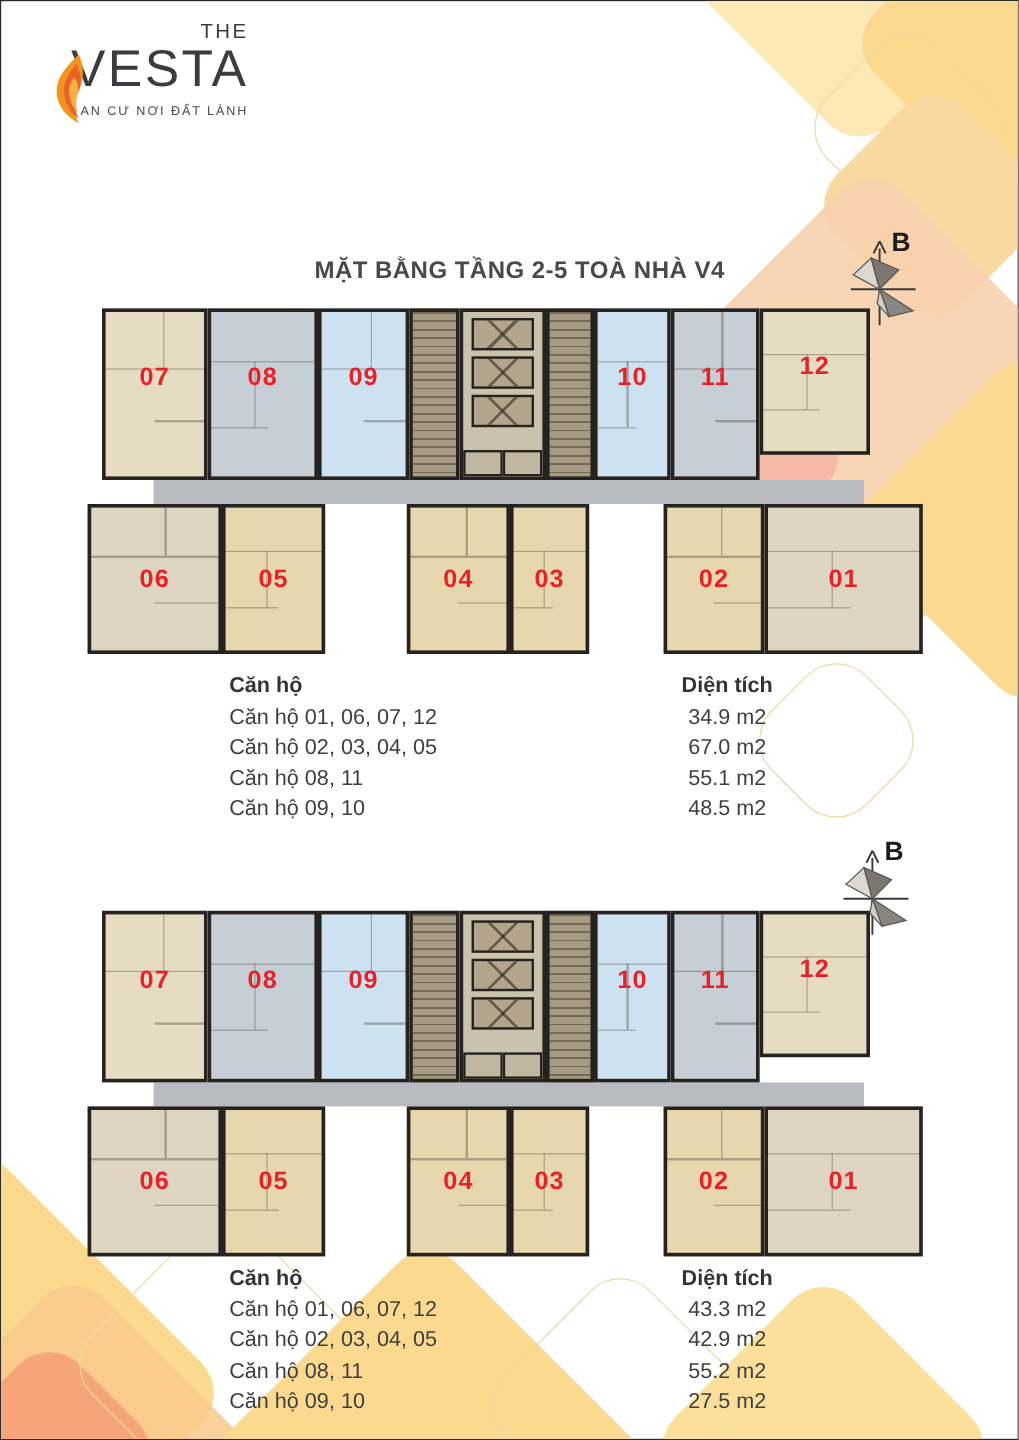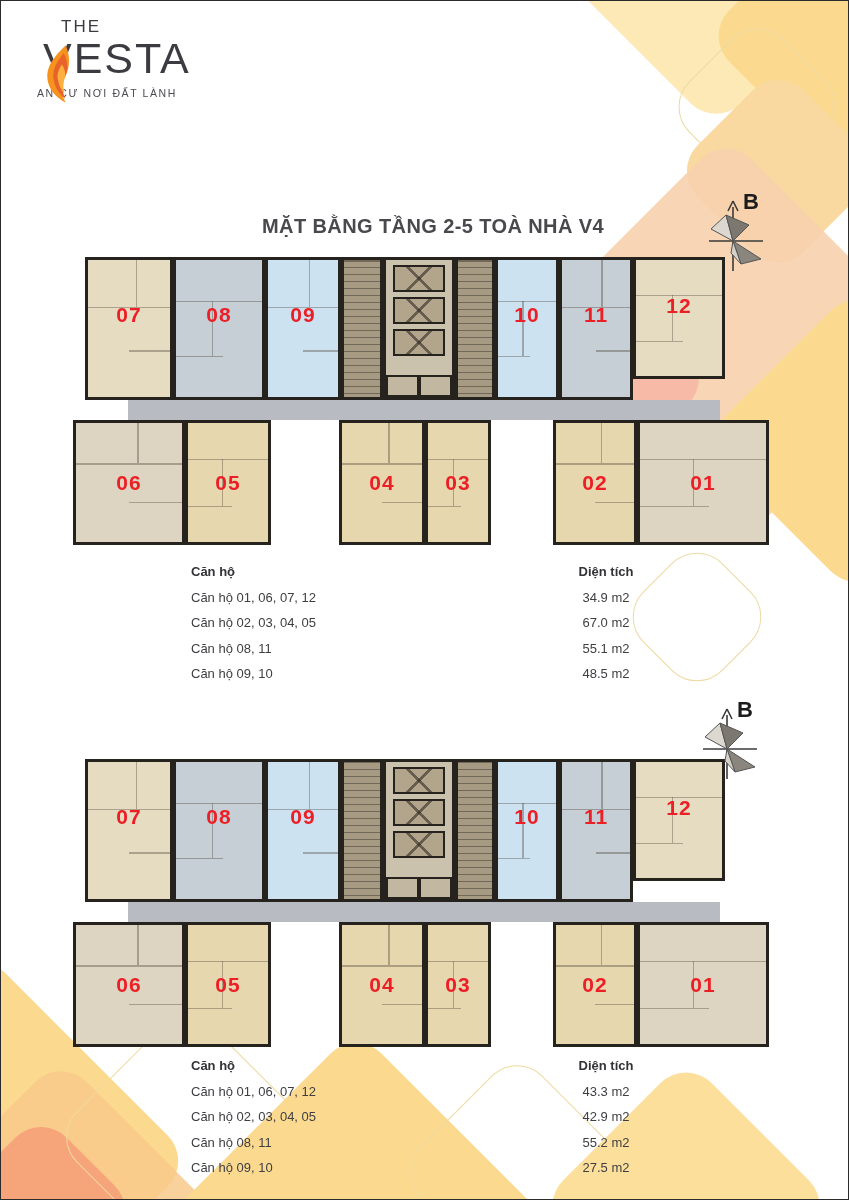--- a/index.html
+++ b/index.html
@@ -4,21 +4,21 @@
 <style>
   html,body{margin:0;padding:0;background:#fff;}
   .page{
     position:relative;width:847px;height:1198px;overflow:hidden;
     border:1px solid #2b2b2b;background:#ffffff;
     font-family:"Liberation Sans","DejaVu Sans",sans-serif;color:#3e3e42;
   }
   
   .deco{position:absolute;transform:rotate(45deg);border-radius:36px;z-index:0;}
   
-  .logo{position:absolute;left:36px;top:16px;width:170px;text-align:left;z-index:3;}
+  .logo{position:absolute;left:36px;top:16px;width:170px;text-align:right;z-index:3;}
   .logo .the{font-size:17px;letter-spacing:2px;color:#3b3b41;margin-left:24px;}
   .logo .vesta{font-size:43px;letter-spacing:2px;color:#3b3b41;line-height:1.02;margin-left:6px;}
   .logo .tagline{font-size:10.5px;letter-spacing:1.6px;color:#4a4a50;margin-top:6px;white-space:nowrap;}
   .logo .flame{position:absolute;left:0px;top:26px;z-index:2;}
   .main-title{
     position:absolute;left:210px;top:52px;width:440px;text-align:center;
     font-size:27px;font-weight:bold;letter-spacing:.5px;z-index:3;
   }
   
   .section-title{
@@ -45,21 +45,21 @@
   .shaft{
     position:relative;margin:5px 7px 0 7px;height:27px;border:2.5px solid #26221e;box-sizing:border-box;
     background:
       linear-gradient(45deg, transparent 47.5%, rgba(40,34,28,.55) 47.5%, rgba(40,34,28,.55) 52.5%, transparent 52.5%),
       linear-gradient(-45deg, transparent 47.5%, rgba(40,34,28,.55) 47.5%, rgba(40,34,28,.55) 52.5%, transparent 52.5%),
       #b2a58c;
   }
   .lobbyrooms{position:absolute;left:0;right:0;bottom:0;height:22px;display:flex;}
   .lobbyrooms div{flex:1;border:2px solid #26221e;background:#c2b8a2;}
   
-  .area-table{position:absolute;left:190px;width:480px;font-size:13px;z-index:3;}
+  .area-table{position:absolute;left:190px;width:480px;font-size:18px;z-index:3;}
   .t-row{display:flex;line-height:25.5px;}
   .t-row .c1{flex:1;text-align:left;}
   .t-row .c2{width:130px;text-align:center;}
   .t-head{font-weight:bold;color:#333337;}
 </style>
 </head>
 <body>
 
 <div class="page">
 

